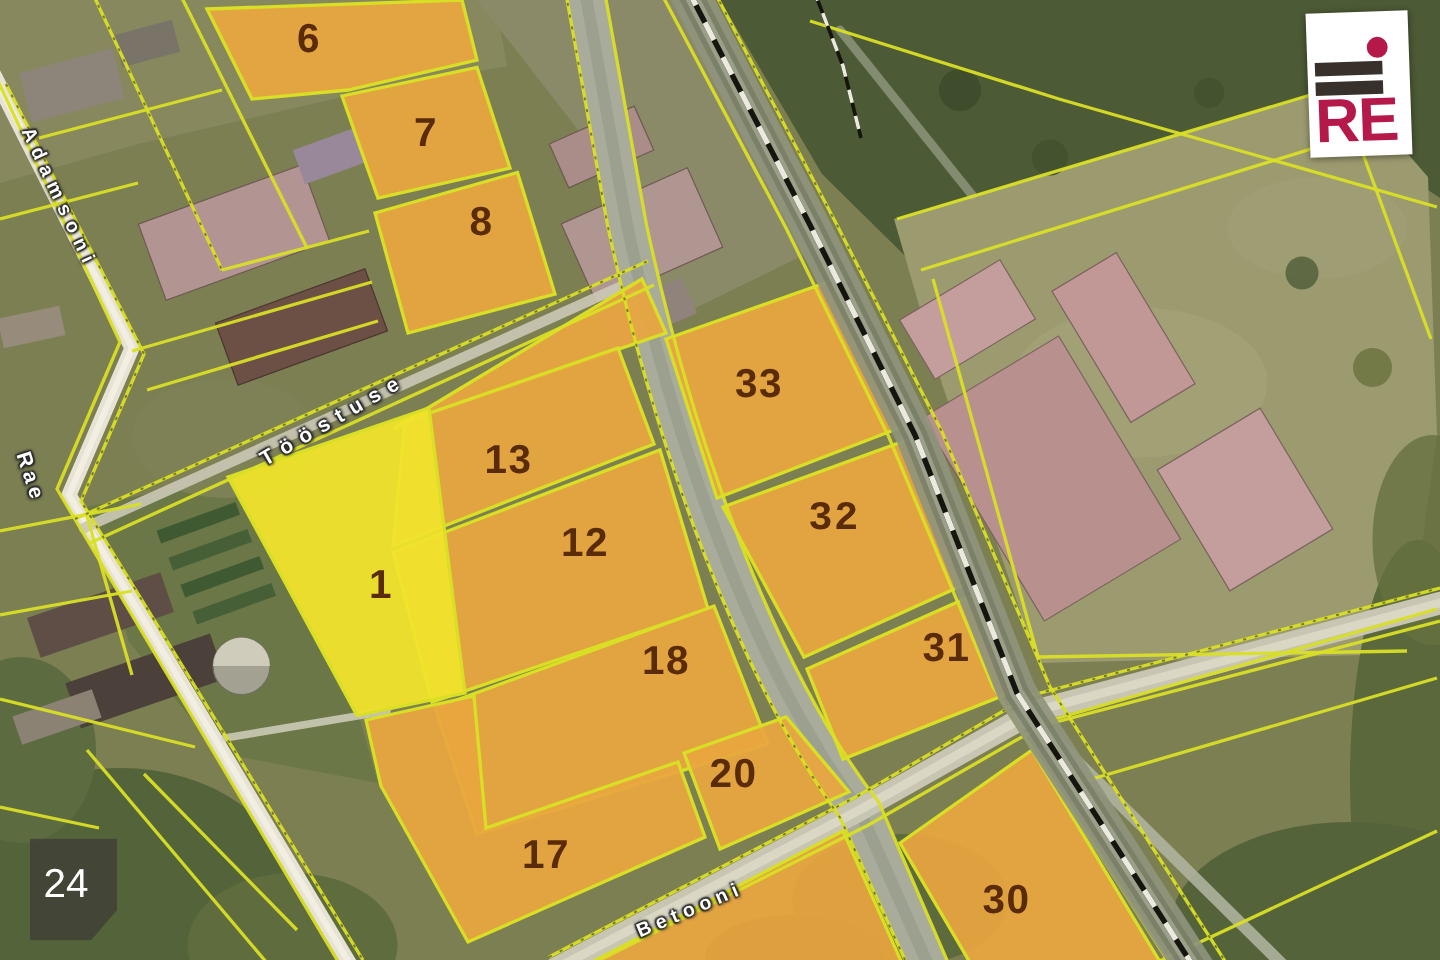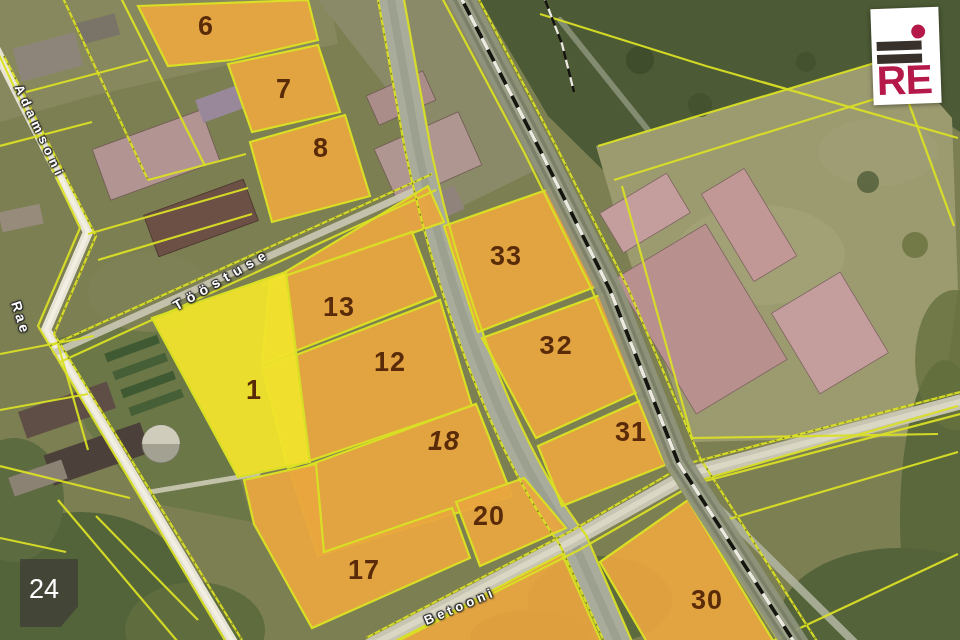--- a/index.html
+++ b/index.html
@@ -174,25 +174,25 @@
 
 <div id="map-labels">
       <span class="parcel-num" style="left: 206px; top: 26px;">6</span>
       <span class="parcel-num" style="left: 284px; top: 89px;">7</span>
       <span class="parcel-num" style="left: 321px; top: 148px;">8</span>
       <span class="parcel-num" style="left: 339px; top: 281px; margin-top: 26px;">13</span>
       <span class="parcel-num" style="left: 506px; top: 256px;">33</span>
       <span class="parcel-num" style="left: 390px; top: 362px;">12</span>
       <span class="parcel-num" style="left: 556px; top: 347px; font-family: Liberation Mono, monospace;">32</span>
       <span class="parcel-num" style="left: 254px; top: 390px;">1</span>
-      <span class="parcel-num" style="left: 444px; top: 441px; font-style: italic;">18</span>
+      <span class="parcel-num" style="left: 444px; top: 441px;">18</span>
       <span class="parcel-num" style="left: 609px; top: 432px; margin-left: 22px;">31</span>
       <span class="parcel-num" style="left: 364px; top: 538px; margin-top: 32px;">17</span>
       <span class="parcel-num" style="left: 489px; top: 516px;">20</span>
-      <span class="parcel-num" style="left: 707px; top: 600px; text-align: center;">30</span>
+      <span class="parcel-num" style="left: 671px; top: 600px; text-align: center;">30</span>
       <span class="street-name" style="left: 40px; top: 132px; font-size: 13px; letter-spacing: 5px; transform: translate(-50%, -50%) rotate(65deg);">Adamsoni</span>
       <span class="street-name" style="left: 21px; top: 318px; font-size: 14px; letter-spacing: 3px; transform: translate(-50%, -50%) rotate(72deg);">Rae</span>
       <span class="street-name" style="left: 222px; top: 279px; font-size: 14px; letter-spacing: 6px; transform: translate(-50%, -50%) rotate(-30deg);">Tööstuse</span>
       <span class="street-name" style="left: 460px; top: 606px; font-size: 13px; letter-spacing: 4px; transform: translate(-50%, -50%) rotate(-23deg);">Betooni</span>
     </div>
 
 <div class="logo">
   <span class="logo-dot"></span>
   <span class="logo-bar bar1"></span>
   <span class="logo-bar bar2"></span>

